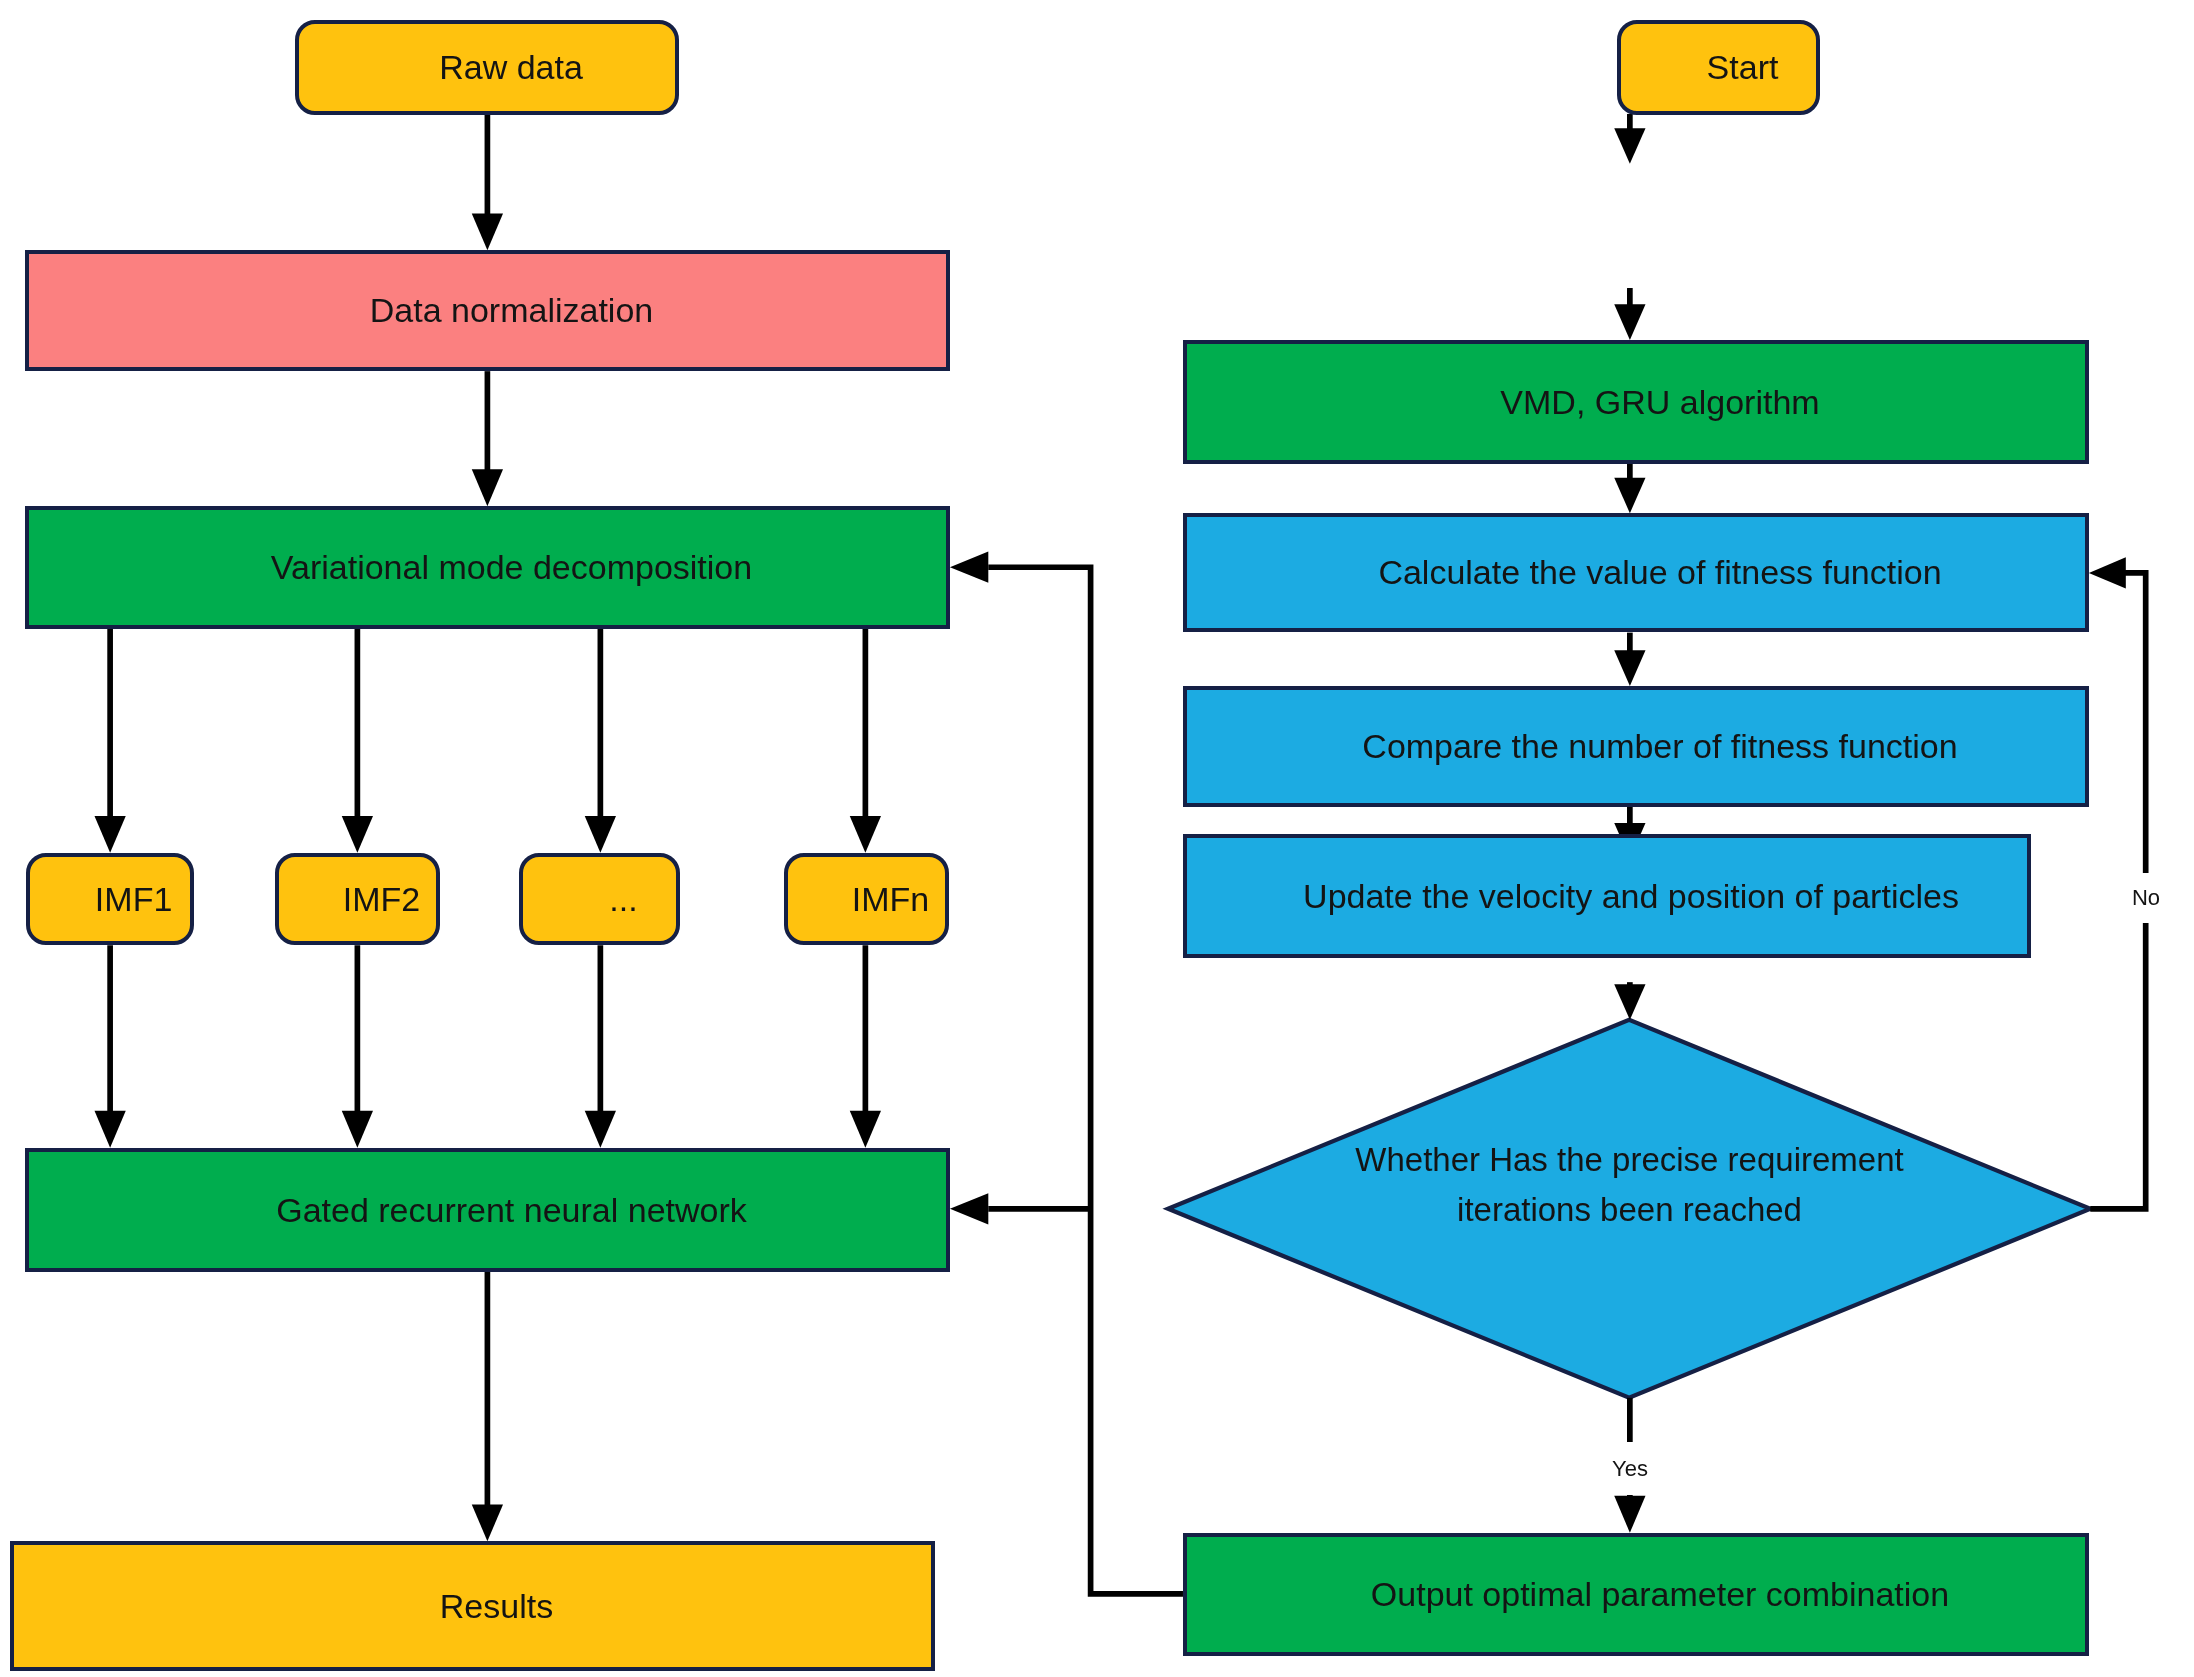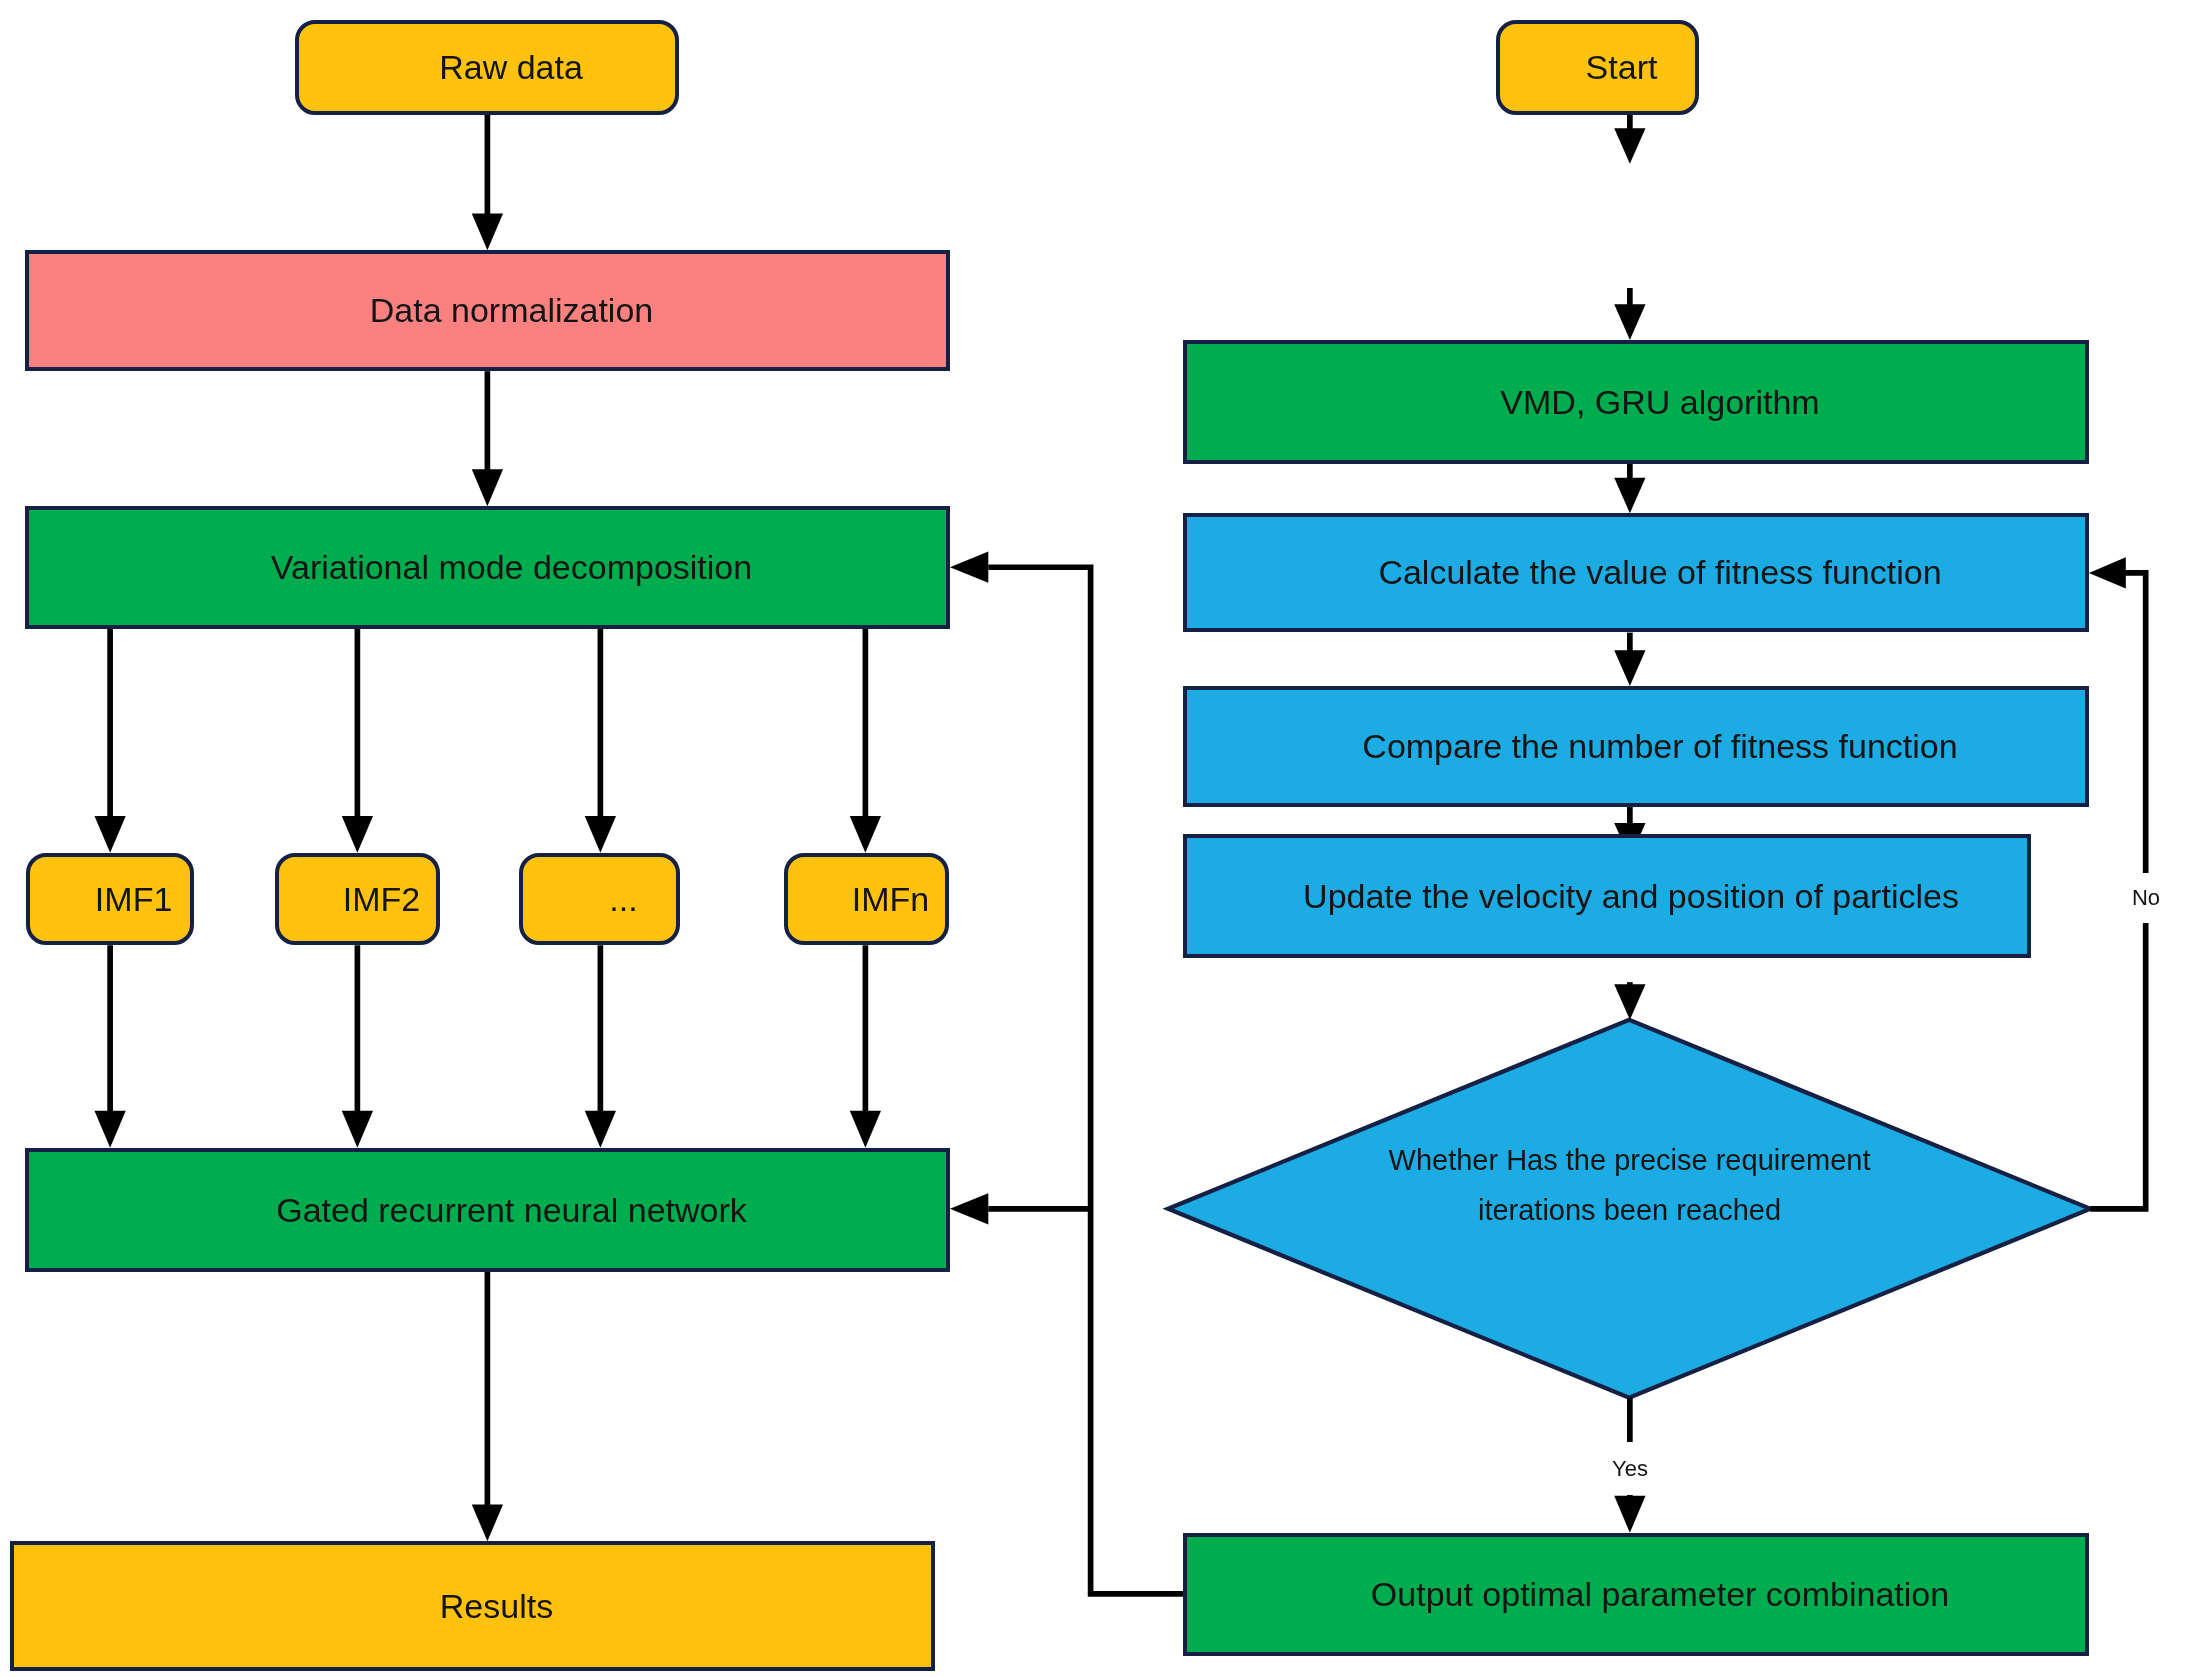--- a/index.html
+++ b/index.html
@@ -20,21 +20,21 @@
     border:4.3px solid var(--border,#152045); box-sizing:border-box;
     font-size:34px; color:var(--text,#141414); text-align:left;padding-left:48px;
   }
   .rounded{border-radius:20px;}
   .yellow{background:var(--yellow,#FFC20E);}
   .pink{background:var(--pink,#FB8080);}
   .green{background:var(--green,#00AD4E);}
   .blue{background:var(--blue,#1CABE2);}
   .diamond-text{
     position:absolute; left:1274px; top:1135px; width:711px;
-    text-align:center; font-size:29px; line-height:50px; color:var(--text,#141414);
+    text-align:center; font-size:33px; line-height:50px; color:var(--text,#141414);
   }
   .wire-label{
     position:absolute; background:var(--bg,#fff); color:var(--text,#141414);
     display:flex; align-items:center; justify-content:center; font-size:22px;
   }
   .mark{
     position:absolute; width:10.7px; height:34px; background:#ffffff; opacity:.85;
     border-radius:5.7px; transform:rotate(22deg);
   }
 </style>
@@ -148,21 +148,21 @@
   </div>
 
   <div class="node green" style="left:25px; top:1148px; width:925px; height:124px;">
     <span>Gated recurrent neural network</span>
   </div>
 
   <div class="node yellow" style="left:10px; top:1541px; width:925px; height:130px;">
     <span>Results</span>
   </div>
 
-  <div class="node yellow rounded" style="left:1496px; top:20px; width:203px; height:95px;">
+  <div class="node yellow rounded" style="left:1617px; top:20px; width:203px; height:95px;">
     <span>Start</span>
   </div>
 
 
   <div class="node green" style="left:1183px; top:340px; width:906px; height:124px;">
     <span>VMD, GRU algorithm</span>
   </div>
 
   <div class="node blue" style="left:1183px; top:513px; width:906px; height:119px;">
     <span>Calculate the value of fitness function</span>

